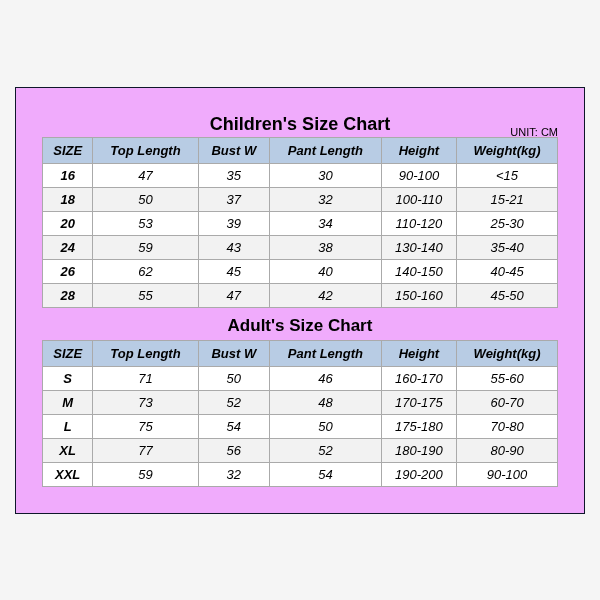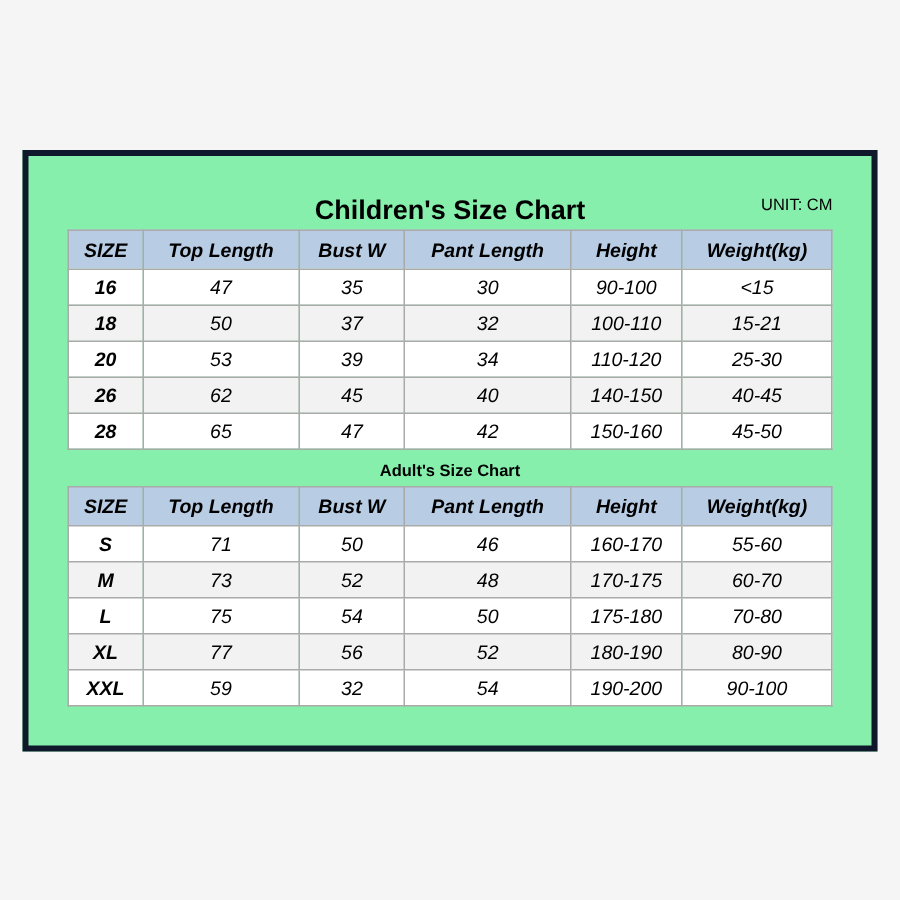--- a/index.html
+++ b/index.html
@@ -6,36 +6,36 @@
     body {
       width: 600px;
       height: 600px;
       background: #f5f5f5;
       display: flex;
       align-items: center;
       justify-content: center;
       font-family: Arial, sans-serif;
     }
     .chart-container {
-      background: #86efac;
-      border: 4px solid #0f172a;
+      background: #f0abfc;
+      border: 1px solid #0f172a;
       width: 570px;
       padding: 26px;
     }
     .main-title {
       text-align: center;
       font-size: 18px;
       font-weight: bold;
       margin-bottom: 2px;
       position: relative;
     }
     .unit-label {
       position: absolute;
       right: 0;
-      top: 1px;
+      top: 12px;
       font-size: 11px;
       font-weight: normal;
     }
     table {
       width: 100%;
       border-collapse: collapse;
       font-size: 13px;
       font-style: italic;
     }
     th {
@@ -51,21 +51,21 @@
       text-align: center;
     }
     tr:nth-child(odd) td {
       background-color: #ffffff;
     }
     tr:nth-child(even) td {
       background-color: #f2f2f2;
     }
     .section-title {
       text-align: center;
-      font-size: 11px;
+      font-size: 17px;
       font-weight: bold;
       padding: 8px 0 4px 0;
     }
     .tips {
       text-align: center;
       font-size: 11px;
       color: #cc0000;
       margin-top: 6px;
     }
     .size-col {
@@ -111,30 +111,38 @@
         </tr>
         <tr>
           <td class="size-col">20</td>
           <td>53</td>
           <td>39</td>
           <td>34</td>
           <td>110-120</td>
           <td>25-30</td>
         </tr>
         <tr>
+          <td class="size-col">24</td>
+          <td>59</td>
+          <td>43</td>
+          <td>38</td>
+          <td>130-140</td>
+          <td>35-40</td>
+        </tr>
+        <tr>
           <td class="size-col">26</td>
           <td>62</td>
           <td>45</td>
           <td>40</td>
           <td>140-150</td>
           <td>40-45</td>
         </tr>
         <tr>
           <td class="size-col">28</td>
-          <td>65</td>
+          <td>55</td>
           <td>47</td>
           <td>42</td>
           <td>150-160</td>
           <td>45-50</td>
         </tr>
       </tbody>
   </table>
 
   <div class="section-title">
     <span>Adult's Size Chart</span>

